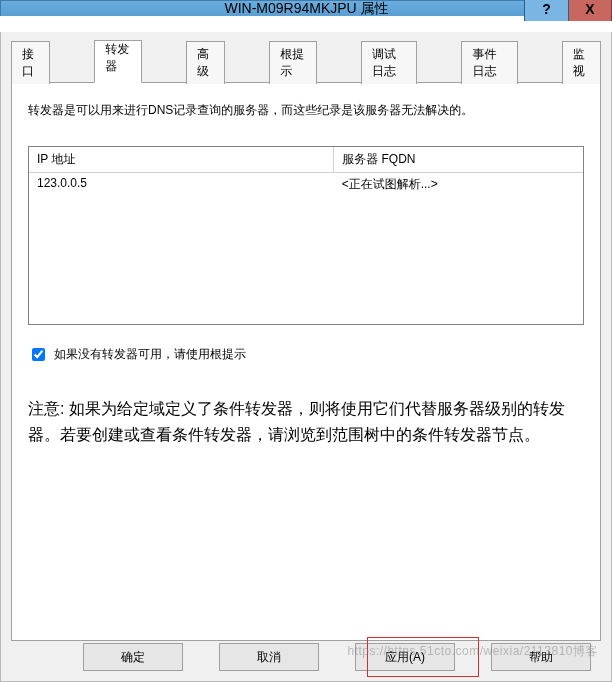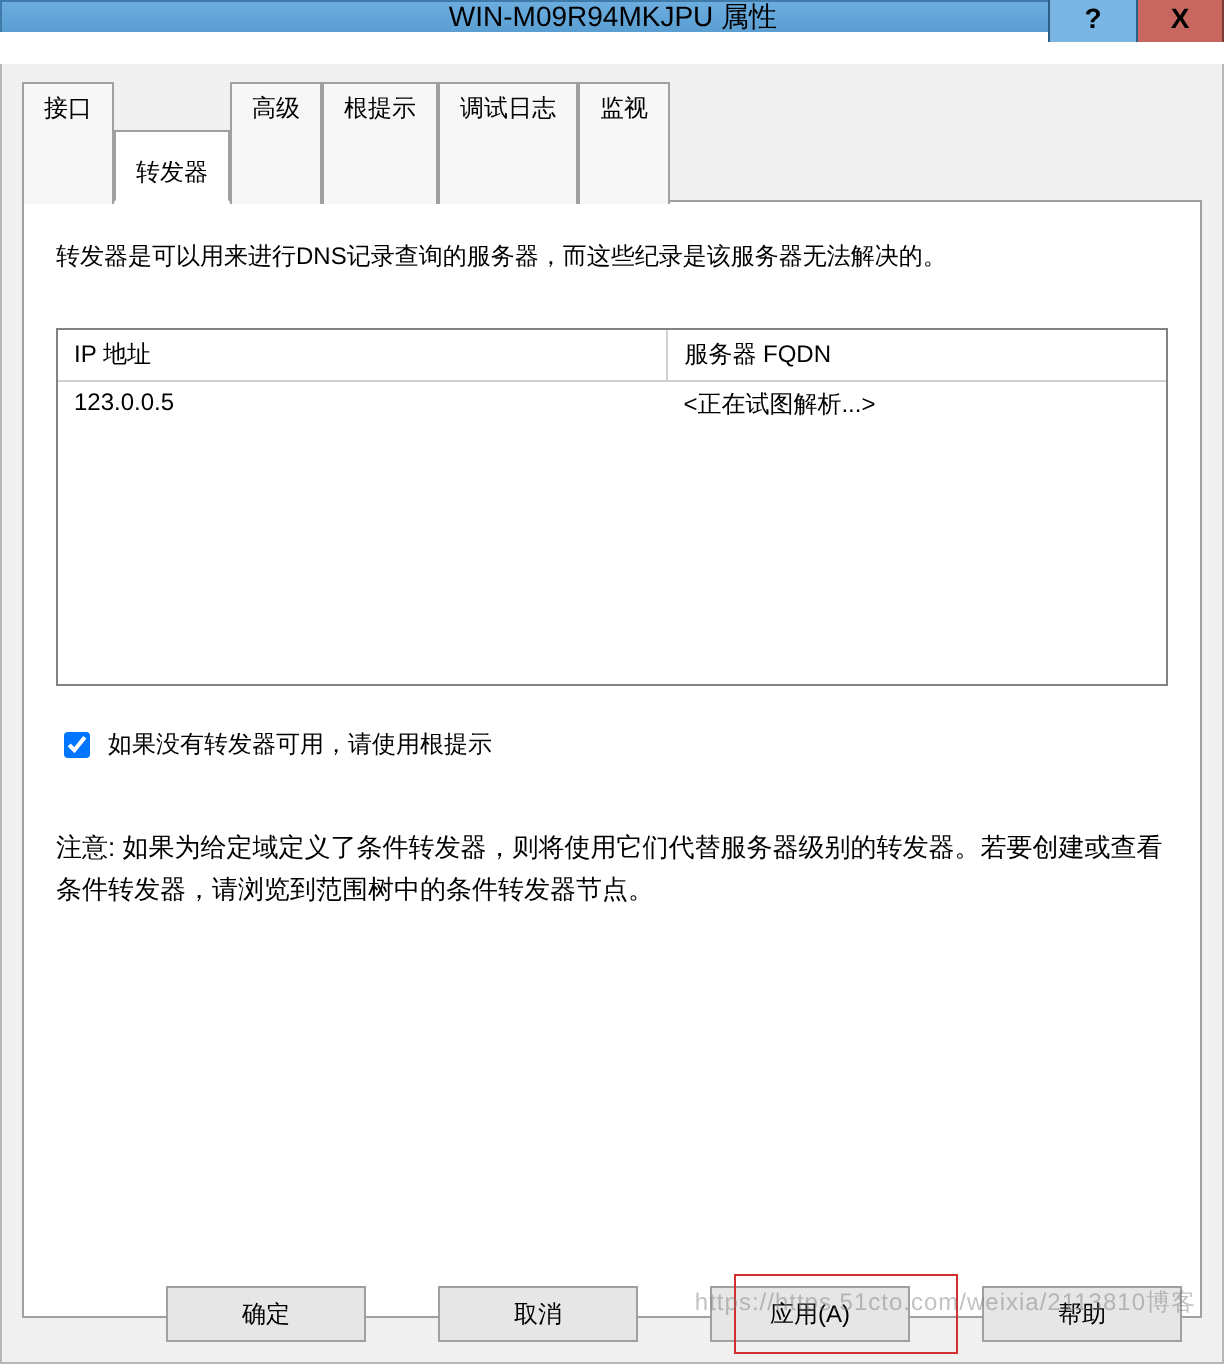--- a/index.html
+++ b/index.html
@@ -52,40 +52,40 @@
     border-left:1px solid #b8b8b8;
     border-right:1px solid #b8b8b8;
     border-bottom:1px solid #b8b8b8;
     padding: 8px 10px 10px 10px;
   }
   
   .tabstrip {
     display: flex;
     position: relative;
     z-index: 2;
+    gap: 44px;
   }
   .tab {
     padding: 4px 10px 4px 10px;
     border: 1px solid #a0a0a0;
     border-bottom: none;
     background: #f7f7f7;
     margin-right: 0px;
     font-size: 12px;
     position: relative;
     top: 1px;
     cursor: default;
   }
   .tab.selected {
     background: #ffffff;
     border-bottom: 1px solid #ffffff;
     z-index: 3;
     top: 0;
-    padding-top:12px;
+    padding-top:0;
     padding-bottom:5px;
-    margin-top:25px;
   }
   .tab + .tab { border-left: 1px solid #a0a0a0; }
   
   .tabbody {
     border: 1px solid #a0a0a0;
     background: #ffffff;
     position: relative;
     height: 559px;
     margin-top: -1px;
     padding: 18px 16px 0 16px;
@@ -130,21 +130,21 @@
   .chk-wrap { display:flex; align-items:center; gap:6px; flex:1; }
   .chk-wrap input { width:13px; height:13px; }
   .edit-btn {
     width: 100px; height: 26px;
     border: 1px solid #a0a0a0;
     background: #e8e8e8;
     font-size: 12px;
     cursor: default;
   }
   .note {
-    font-size: 13px;
+    font-size: 16px;
     line-height: 1.6;
   }
   
   .btn-row {
     position: absolute;
     left:0; right:0;
     bottom: 10px;
     display: flex;
     justify-content: flex-end;
     gap: 36px;
@@ -187,20 +187,21 @@
 </div>
 
 <div class="outer-panel">
 
   <div class="tabstrip">
     <div class="tab"><span>接口</span></div>
     <div class="tab selected"><span>转发器</span></div>
     <div class="tab"><span>高级</span></div>
     <div class="tab"><span>根提示</span></div>
     <div class="tab"><span>调试日志</span></div>
+    <div class="tab"><span>事件日志</span></div>
     <div class="tab"><span>监视</span></div>
   </div>
 
   <div class="tabbody">
     <div class="desc">转发器是可以用来进行DNS记录查询的服务器，而这些纪录是该服务器无法解决的。</div>
 
     <div class="table-wrap">
       <table class="tbl">
         <thead>
           <tr>

